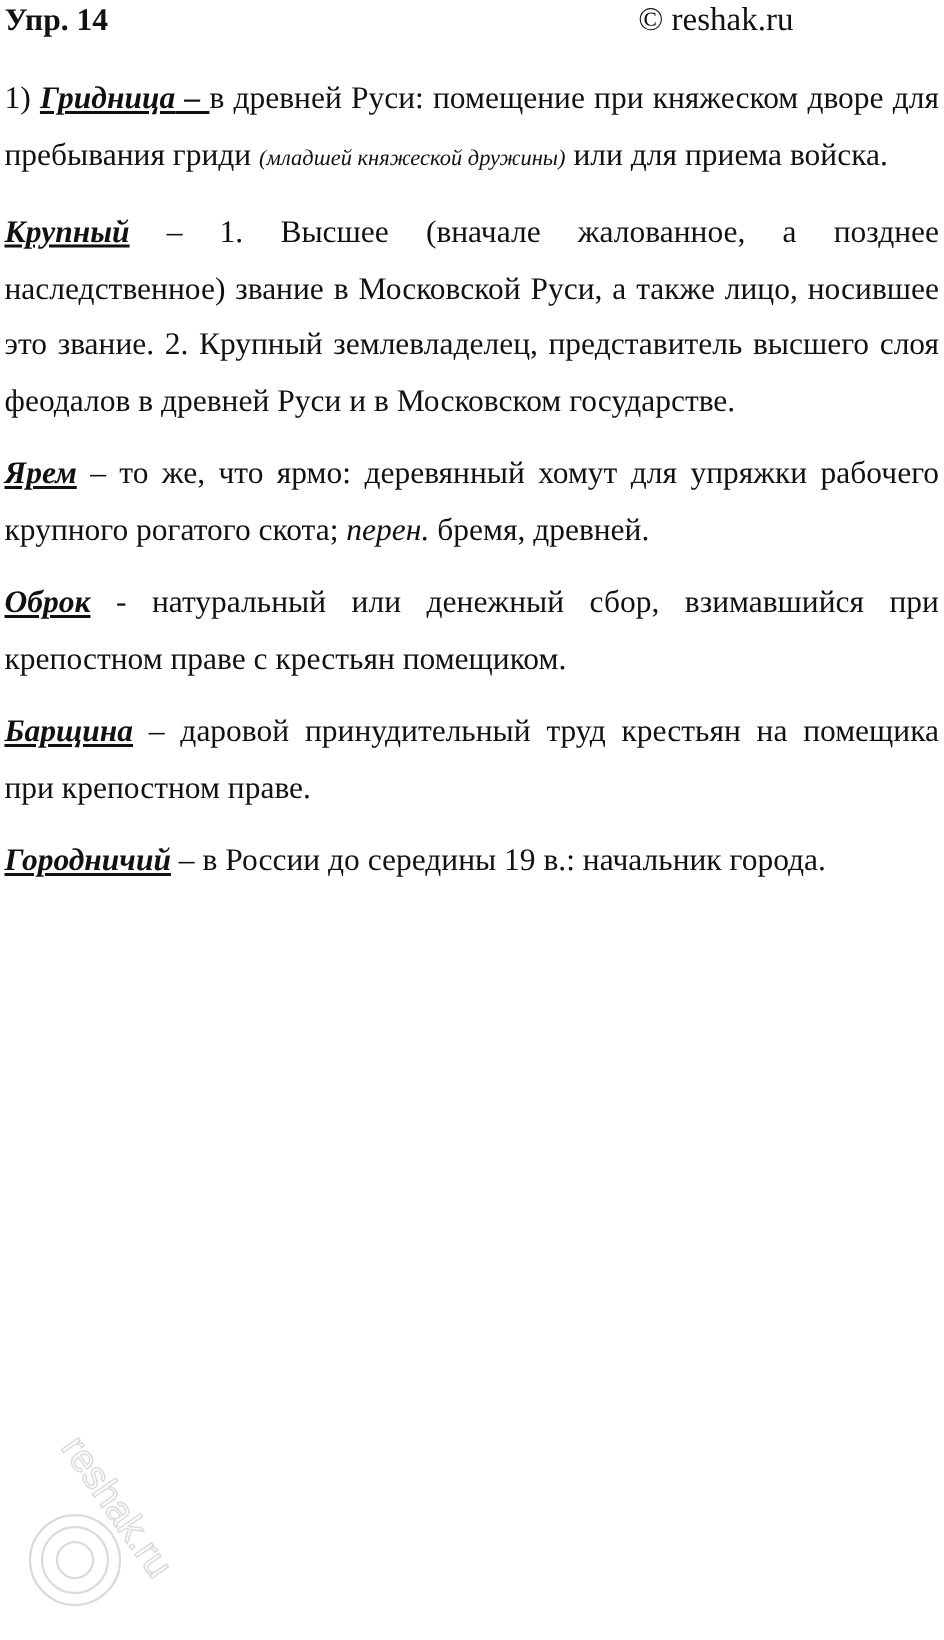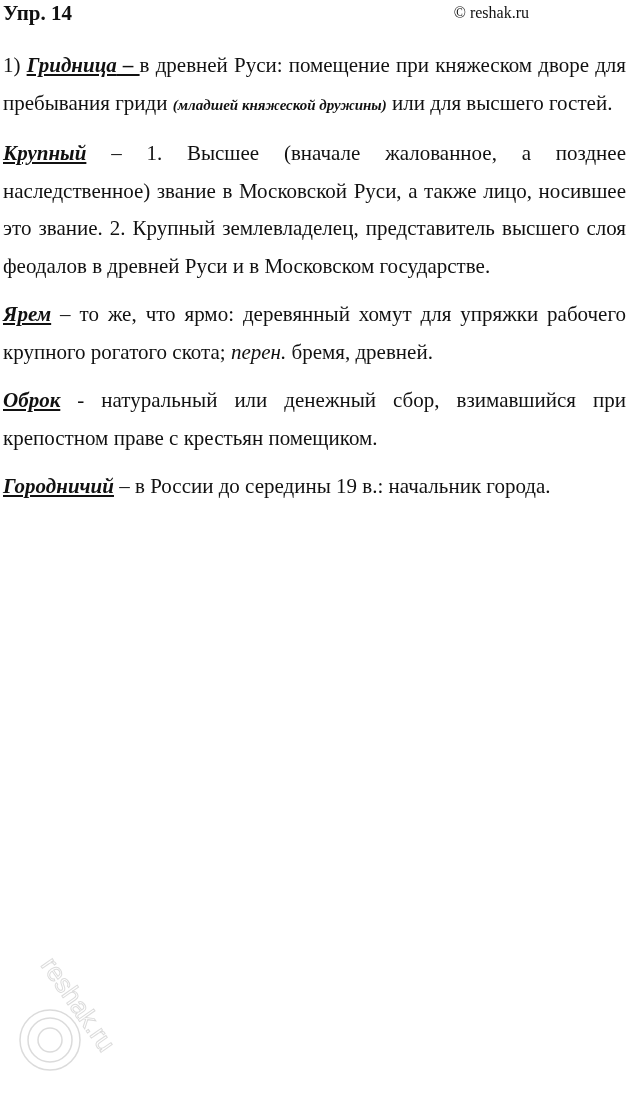--- a/index.html
+++ b/index.html
@@ -27,21 +27,21 @@
       left: 3px;
       top: 0px;
       font-size: 21px;
       font-weight: bold;
       line-height: 26px;
     }
     .source {
       position: absolute;
       right: 3px;
       top: 0px;
-      font-size: 16px;
+      font-size: 22px;
       line-height: 26px;
     }
     .content {
       position: absolute;
       left: 3px;
       top: 47px;
       width: 623px;
     }
     .entry {
       margin: 0 0 11px 0;
@@ -51,21 +51,20 @@
       text-align-last: left;
     }
     .term {
       font-weight: bold;
       font-style: italic;
       text-decoration: underline;
     }
     .small-it {
       font-style: italic;
       font-size: 15px;
-      font-weight: bold;
     }
     .it {
       font-style: italic;
     }
     .watermark {
       position: absolute;
       left: 10px;
       top: 955px;
       width: 130px;
       height: 130px;
@@ -76,30 +75,31 @@
 </head>
 <body>
 
 <div class="header">
   <div class="ex-title">Упр. 14</div>
   <div class="source">© reshak.ru</div>
 </div>
 
 <div class="content">
 
-  <p class="entry"><span>1) </span><span class="term"><span>Гридница</span><span> – </span></span><span>в древней Руси: помещение при княжеском дворе для пребывания гриди </span><span class="small-it">(младшей княжеской дружины)</span><span> или для высшего гостей.</span></p>
+  <p class="entry"><span>1) </span><span class="term"><span>Гридница</span><span> – </span></span><span>в древней Руси: помещение при княжеском дворе для пребывания гриди </span><span class="small-it">(младшей княжеской дружины)</span><span> или для приема войска.</span></p>
 
 
   <p class="entry"><span class="term">Крупный</span><span> – </span><span>1. Высшее (вначале жалованное, а позднее наследственное) звание в Московской Руси, а также лицо, носившее это звание. 2. Крупный землевладелец, представитель высшего слоя феодалов в древней Руси и в Московском государстве.</span></p>
 
 
   <p class="entry"><span class="term">Ярем</span><span> – </span><span>то же, что ярмо: деревянный хомут для упряжки рабочего крупного рогатого скота; </span><span class="it">перен.</span><span> бремя, древней.</span></p>
 
   <p class="entry"><span class="term">Оброк</span><span> - </span><span>натуральный или денежный сбор, взимавшийся при крепостном праве с крестьян помещиком.</span></p>
 
+  <p class="entry"><span class="term">Барщина</span><span> – </span><span>даровой принудительный труд крестьян на помещика при крепостном праве.</span></p>
 
   <p class="entry"><span class="term">Городничий</span><span> – </span><span>в России до середины 19 в.: начальник города.</span></p>
 
 </div>
 
 <div class="watermark">
   <svg width="130" height="130" viewBox="0 0 130 130">
     <circle cx="40" cy="85" r="30" fill="none" stroke="#999" stroke-width="1.5"></circle>
     <circle cx="40" cy="85" r="22" fill="none" stroke="#999" stroke-width="1.5"></circle>
     <circle cx="40" cy="85" r="12" fill="none" stroke="#999" stroke-width="1.5"></circle>

